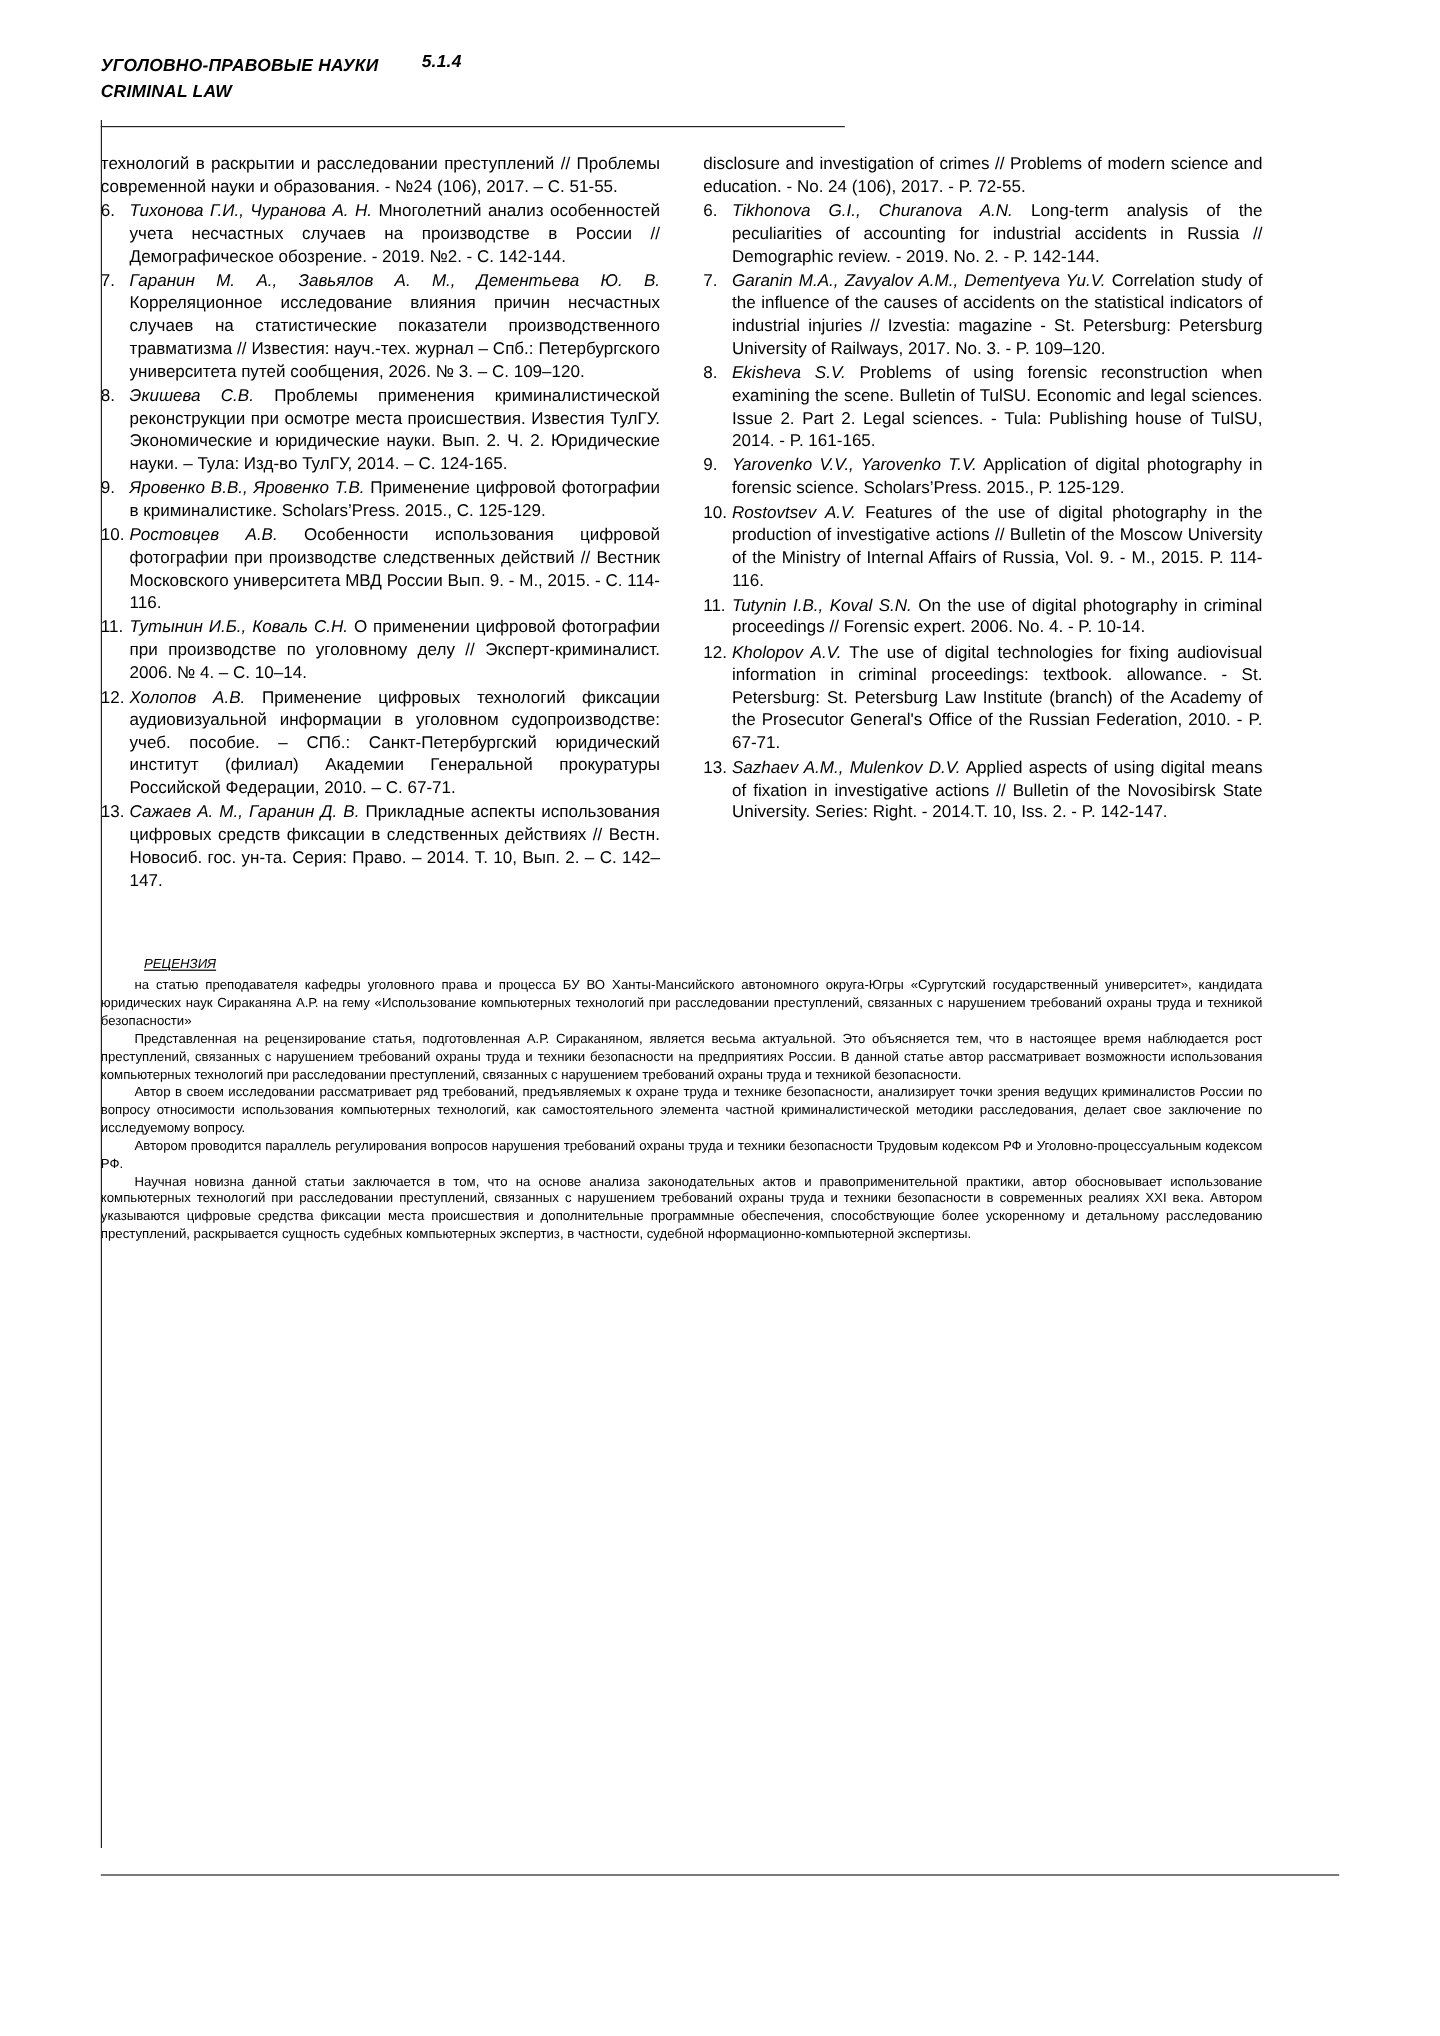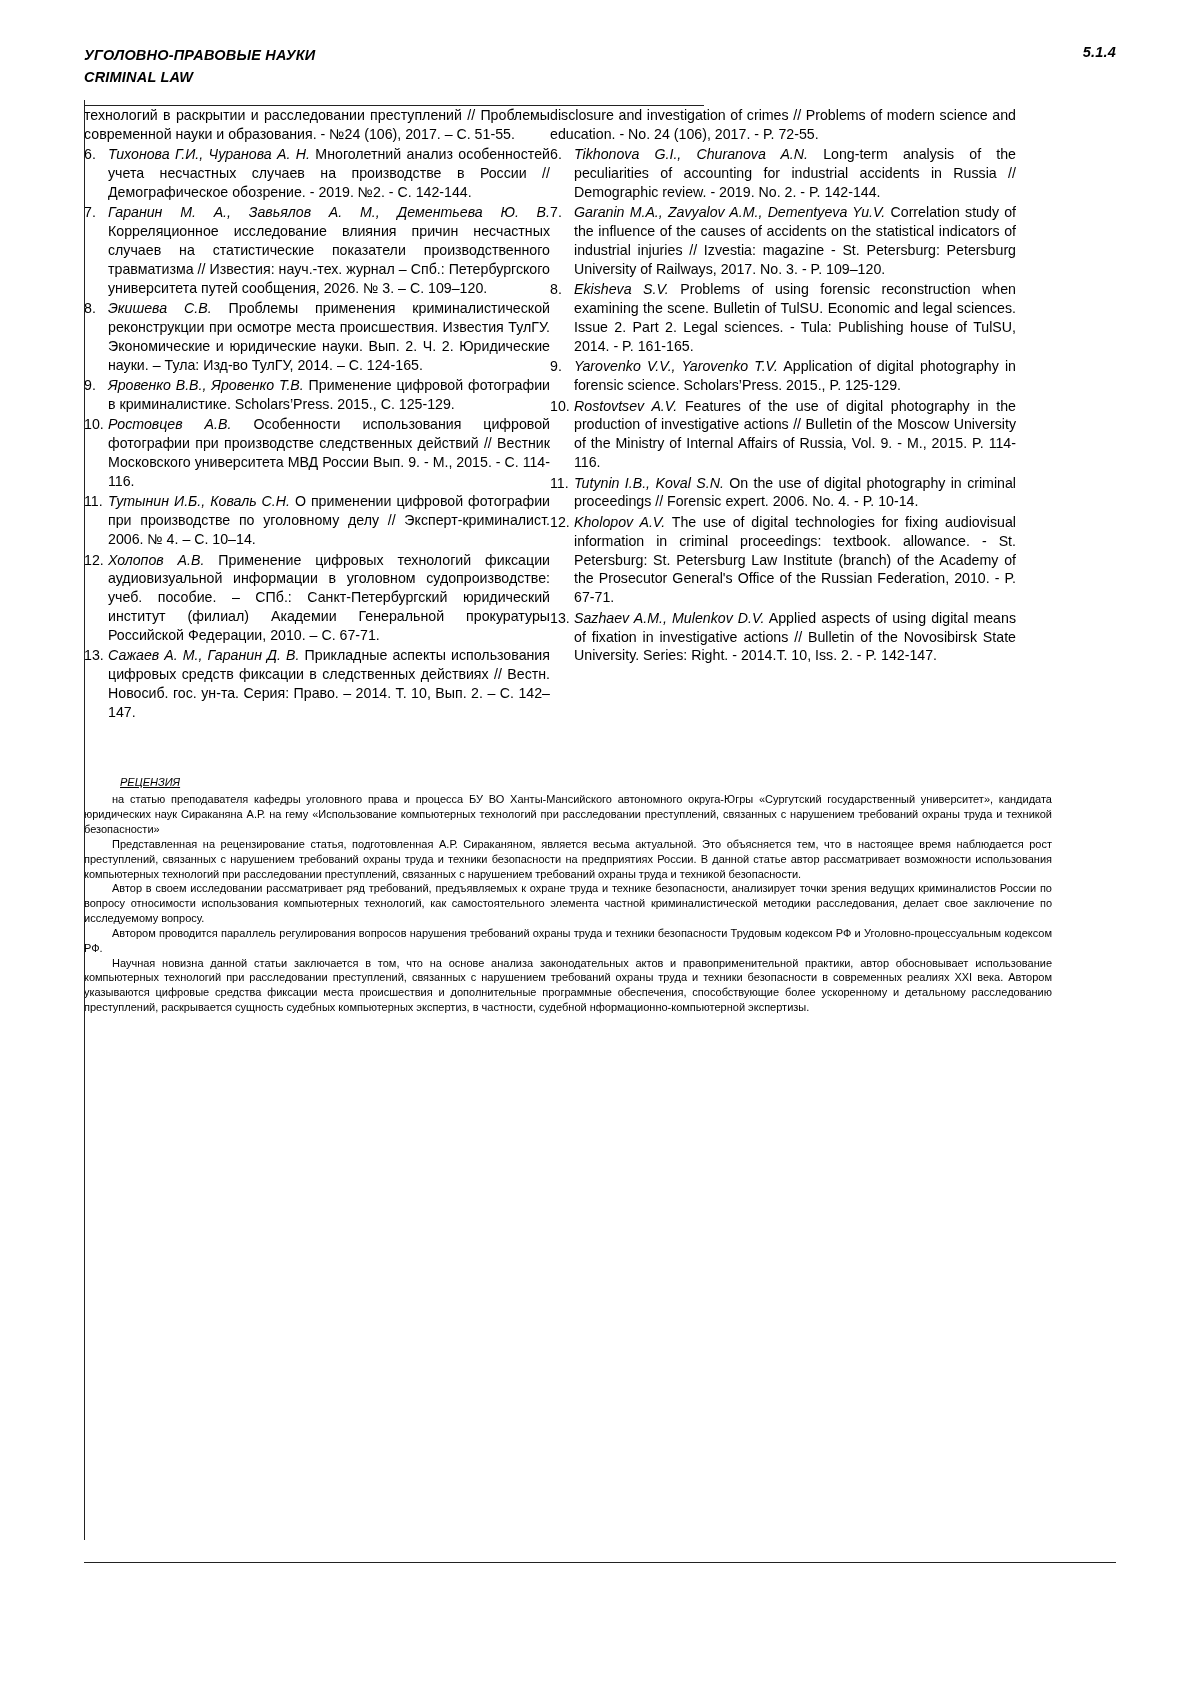--- a/index.html
+++ b/index.html
@@ -20,49 +20,50 @@
     left: 0; top: 0;
     width: 1200px;
     height: 1697px;
     box-sizing: border-box;
     padding: 44px 84px 0 84px;
   }
 
   
   .header {
     display: flex;
-    justify-content: space-between;
     align-items: flex-start;
     font-style: italic;
     font-weight: bold;
     font-size: 14.5px;
     letter-spacing: .2px;
   }
   .header-left div { line-height: 1.55; }
-  .header-right { font-size: 14.5px; }
+  .header-right { font-size: 14.5px; margin-left: 36px; }
 
   .rule-top {
     margin-top: 16px;
     border-bottom: 1.2px solid #222;
     width: 620px;
   }
 
   
   .vrule {
     position: absolute;
     left: 84px;
     top: 100px;
     width: 1.2px;
     height: 1440px;
     background: #222;
   }
 
   
   .columns {
-    display: flex;
+    margin-top: 22px;
+    display: flex;
+    gap: 36px;
   }
   .col {
     width: 466px;
     font-size: 14.2px;
     line-height: 1.33;
   }
   .refs { list-style: none; margin: 0; padding: 0; }
   .ref {
     display: flex;
     text-align: justify;

